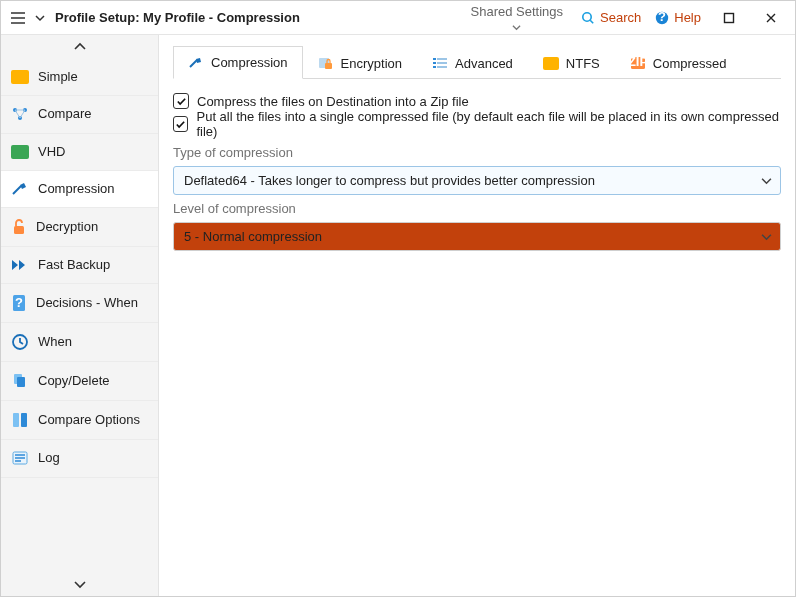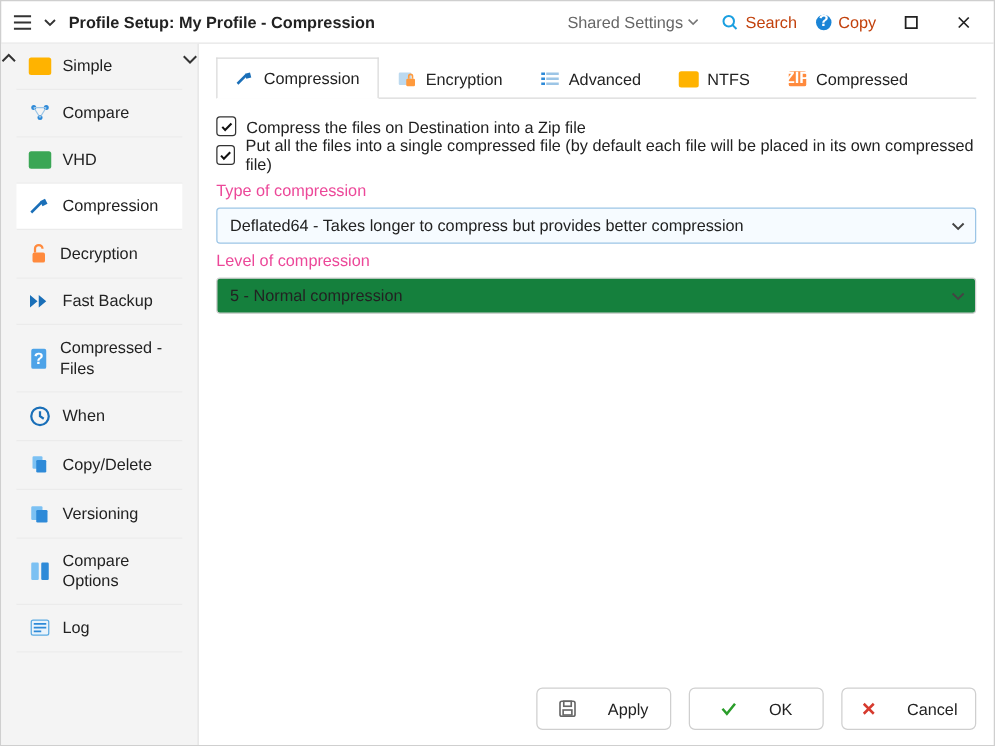--- a/index.html
+++ b/index.html
@@ -3,51 +3,51 @@
   <meta charset="utf-8">
   <style>
     * { box-sizing: border-box; margin: 0; padding: 0; font-family: "Segoe UI", Tahoma, sans-serif; font-size: 13px; }
     html, body { width: 796px; height: 597px; background:#fff; }
     .window { width: 796px; height: 597px; border: 1px solid #cfcfcf; display:flex; flex-direction:column; }
     
     .titlebar { height: 34px; display:flex; align-items:center; padding: 16px 10px; border-bottom:1px solid #e5e5e5; gap:8px; }
     .titlebar .left { display:flex; align-items:center; gap:10px; }
     .title { font-weight:600; color:#222; }
     .titlebar .right { margin-left:auto; display:flex; align-items:center; gap:14px; }
-    .shared { color:#666; display:flex; align-items:center; gap:4px; padding:2px 4px; }
+    .shared { color:#666; display:flex; align-items:center; gap:4px; padding:2px 4px;flex-direction:column; }
     .hlink { display:flex; align-items:center; gap:5px; }
     .hlink span.lbl { color:#c2410c; }
     .icon { display:inline-flex; align-items:center; justify-content:center; }
     .winbtn { width:28px; height:22px; display:flex; align-items:center; justify-content:center; }
     
     .body { flex:1; display:flex; min-height:0; }
     
-    .sidebar { width:158px; background:#f4f4f4; border-right:1px solid #e3e3e3; display:flex; }
+    .sidebar { width:158px; background:#f4f4f4; border-right:1px solid #e3e3e3; display:flex; flex-direction:column; }
     .navarrow { height:24px; display:flex; align-items:center; justify-content:center; color:#333; }
     .navlist { flex:1; overflow:hidden; display:flex; flex-direction:column; }
     .navitem { display:flex; align-items:center; gap:9px; padding:10px 10px; color:#222; cursor:default; border-bottom:1px solid #ebebeb; }
     .navitem.tall { min-height:46px; }
     .navitem.active { background:#ffffff; }
     .navitem .nlabel { line-height:1.25; }
     
     .sq { width:18px; height:14px; border-radius:2px; background:#ffb300; }
     .sq.green { background:#3aa655; }
     
     .content { flex:1; display:flex; flex-direction:column; padding: 10px 14px 12px 14px; min-width:0; }
     .tabs { display:flex; border-bottom:1px solid #d9d9d9; gap:0; padding-left:0; }
     .tab { display:flex; align-items:center; gap:7px; padding:8px 14px; border:1px solid transparent; border-bottom:none; position:relative; top:1px; color:#222; }
     .tab.active { background:#fff; border-color:#d9d9d9; border-bottom:1px solid #fff; }
     .tabicon .sq { width:16px; height:13px; }
     .form { padding-top:14px; display:flex; flex-direction:column; }
     .chkrow { display:flex; align-items:center; gap:8px; color:#222; }
     .chkbox { width:16px; height:16px; border:1.5px solid #333; border-radius:3px; display:flex; align-items:center; justify-content:center; }
     .chkbox svg { width:11px; height:11px; }
-    .formlabel { color:#ec4899; margin-top:6px; }
+    .formlabel { color:#737373; margin-top:6px; }
     .select { width:100%; border:1px solid #9cc5e6; background:#f6fbff; border-radius:3px; padding:6px 28px 6px 10px; color:#222; position:relative; }
-    .select.plain { border-color:#cfcfcf; background:#15803d; }
+    .select.plain { border-color:#cfcfcf; background:#c2410c; }
     .select .chev { position:absolute; right:8px; top:50%; transform:translateY(-50%); }
     
     .footer { margin-top:auto; display:flex; gap:14px; justify-content:flex-end; padding-top:12px; }
     .btn { min-width:108px; height:34px; border:1px solid #cfcfcf; border-radius:5px; background:#fff; display:flex; align-items:center; justify-content:center; gap:24px; padding:0 14px; color:#222; }
     .btn .bicon { display:flex; }
   </style>
 </head>
 <body>
 
 <div class="window">
@@ -84,21 +84,21 @@
         </span>
         <span class="lbl">Search</span>
       </div>
       <div class="hlink">
         <span class="icon">
           <svg width="14" height="14" viewBox="0 0 14 14">
               <circle cx="7" cy="7" r="6.2" fill="#1a84d6"></circle>
               <text x="7" y="10" text-anchor="middle" font-size="9" fill="#fff" font-weight="700">?</text>
             </svg>
         </span>
-        <span class="lbl">Copy</span>
+        <span class="lbl">Help</span>
       </div>
       <div class="winbtn">
         <svg width="12" height="12" viewBox="0 0 12 12">
             <rect x="1.5" y="1.5" width="9" height="9" fill="none" stroke="#222" stroke-width="1.4"></rect>
           </svg>
       </div>
       <div class="winbtn">
         <svg width="12" height="12" viewBox="0 0 12 12">
             <path d="M2 2l8 8M10 2l-8 8" stroke="#222" stroke-width="1.4"></path>
           </svg>
@@ -164,48 +164,39 @@
           </span>
           <span class="nlabel">Fast Backup</span>
         </div>
         <div class="navitem">
           <span class="icon">
             <svg width="16" height="18" viewBox="0 0 16 18">
                 <rect x="2" y="1" width="12" height="16" rx="1.5" fill="#4da3e8"></rect>
                 <text x="8" y="13" text-anchor="middle" font-size="10" fill="#fff" font-weight="700">?</text>
               </svg>
           </span>
-          <span class="nlabel">Compressed - Files</span>
+          <span class="nlabel">Decisions - When</span>
         </div>
         <div class="navitem">
           <span class="icon">
             <svg width="18" height="18" viewBox="0 0 18 18">
                 <circle cx="9" cy="9" r="7" fill="none" stroke="#1a6fb8" stroke-width="1.8"></circle>
                 <path d="M9 5v4l3 2" fill="none" stroke="#1a6fb8" stroke-width="1.8"></path>
               </svg>
           </span>
           <span class="nlabel">When</span>
         </div>
         <div class="navitem">
           <span class="icon">
             <svg width="18" height="18" viewBox="0 0 18 18">
                 <rect x="3" y="2" width="8" height="10" rx="1" fill="#7cc1f3"></rect>
                 <rect x="6" y="5" width="8" height="10" rx="1" fill="#2e8ad8"></rect>
               </svg>
           </span>
           <span class="nlabel">Copy/Delete</span>
-        </div>
-        <div class="navitem">
-          <span class="icon">
-            <svg width="18" height="18" viewBox="0 0 18 18">
-                <rect x="2" y="3" width="9" height="11" rx="1" fill="#7cc1f3"></rect>
-                <rect x="6" y="6" width="9" height="10" rx="1" fill="#2e8ad8"></rect>
-              </svg>
-          </span>
-          <span class="nlabel">Versioning</span>
         </div>
         <div class="navitem">
           <span class="icon">
             <svg width="18" height="18" viewBox="0 0 18 18">
                 <rect x="2" y="2" width="6" height="14" rx="1" fill="#7cc1f3"></rect>
                 <rect x="10" y="2" width="6" height="14" rx="1" fill="#2e8ad8"></rect>
               </svg>
           </span>
           <span class="nlabel">Compare Options</span>
         </div>
@@ -314,43 +305,15 @@
             <span>5 - Normal compression</span>
             <span class="chev icon">
               <svg width="11" height="11" viewBox="0 0 10 10">
                   <path d="M1 3l4 4 4-4" fill="none" stroke="#444" stroke-width="1.4"></path>
                 </svg>
             </span>
           </div>
         </div>
       </div>
 
-      <div class="footer">
-        <div class="btn">
-          <span class="bicon">
-            <svg width="16" height="16" viewBox="0 0 16 16">
-                <rect x="2" y="2" width="12" height="12" rx="1.5" fill="none" stroke="#666" stroke-width="1.3"></rect>
-                <rect x="5" y="2" width="6" height="4" fill="none" stroke="#666" stroke-width="1.3"></rect>
-                <rect x="4.5" y="9" width="7" height="4" fill="none" stroke="#666" stroke-width="1.3"></rect>
-              </svg>
-          </span>
-          <span>Apply</span>
-        </div>
-        <div class="btn">
-          <span class="bicon">
-            <svg width="16" height="16" viewBox="0 0 16 16">
-                <path d="M3 8l3.5 4L13 4" fill="none" stroke="#2a9d2a" stroke-width="2"></path>
-              </svg>
-          </span>
-          <span>OK</span>
-        </div>
-        <div class="btn">
-          <span class="bicon">
-            <svg width="14" height="14" viewBox="0 0 14 14">
-                <path d="M3 3l8 8M11 3l-8 8" stroke="#d63a2e" stroke-width="2"></path>
-              </svg>
-          </span>
-          <span>Cancel</span>
-        </div>
-      </div>
     </div>
   </div>
 </div>
 
 </body></html>

